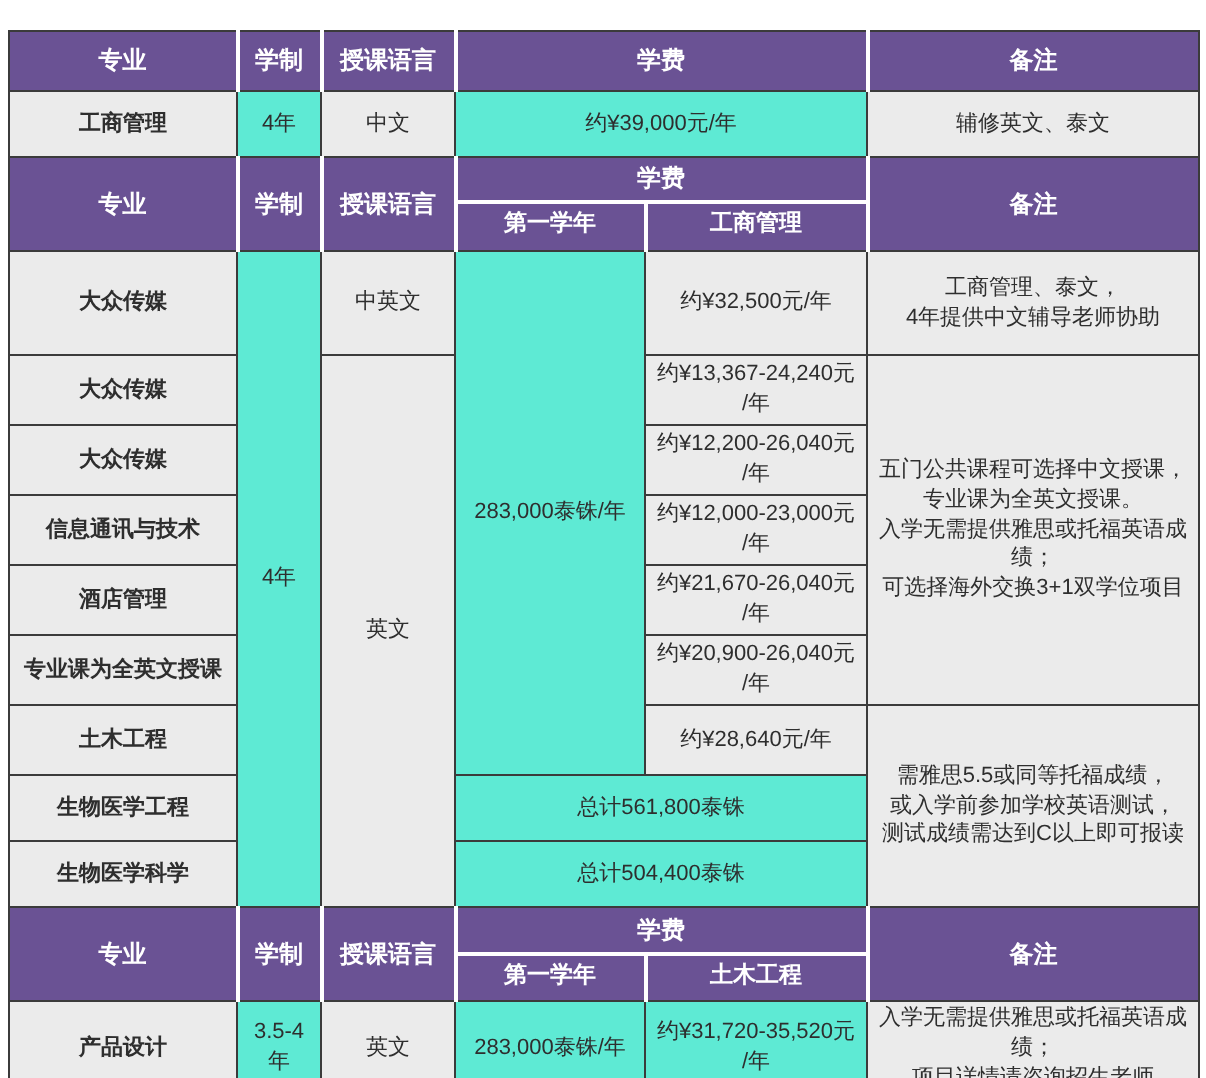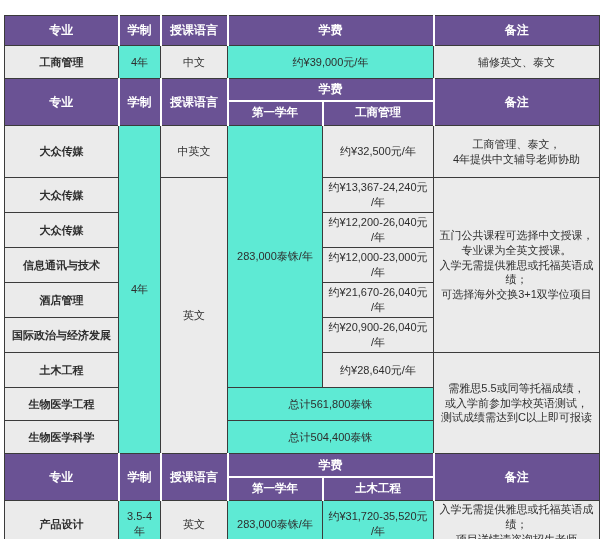--- a/index.html
+++ b/index.html
@@ -128,21 +128,21 @@
       <td class="g prog">信息通讯与技术</td>
       <td class="g">约¥12,000-23,000元
 /年</td>
     </tr>
     <tr class="r35">
       <td class="g prog">酒店管理</td>
       <td class="g">约¥21,670-26,040元
 /年</td>
     </tr>
     <tr class="r35">
-      <td class="g prog">国际政治与经济发展</td>
+      <td class="g prog">专业课为全英文授课</td>
       <td class="g">约¥20,900-26,040元
 /年</td>
     </tr>
     <tr class="r35">
       <td class="g prog">土木工程</td>
       <td class="g">约¥28,640元/年</td>
       <td class="g" rowspan="3">需雅思5.5或同等托福成绩，
 或入学前参加学校英语测试，
 测试成绩需达到C以上即可报读</td>
     </tr>

